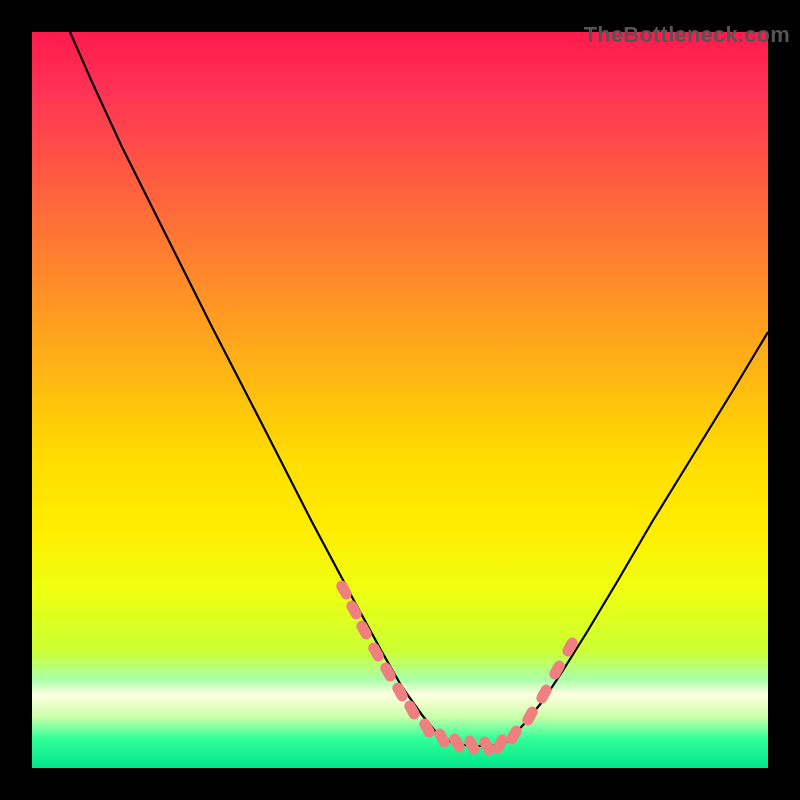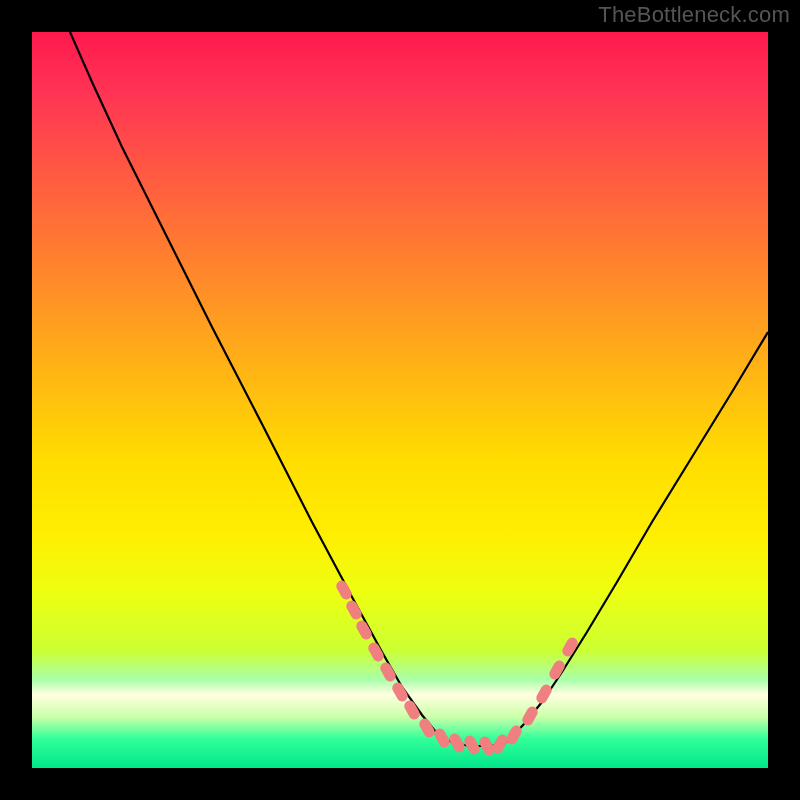--- a/index.html
+++ b/index.html
@@ -30,24 +30,24 @@
       #ccff33 84%,
       #aaffaa 88%,
       #ffffe0 90%,
       #ccffaa 93%,
       #33ff99 96%,
       #00e68a 100%
     );
   }
   .watermark {
     position: absolute;
-    top: 2px;
+    top: 22px;
     right: 10px;
     font-size: 22px;
-    font-weight: normal;
+    font-weight: bold;
     color: #555;
     letter-spacing: 0.2px;
     z-index: 10;
   }
   svg.curves {
     position: absolute;
     left: 0;
     top: 0;
     width: 736px;
     height: 736px;

